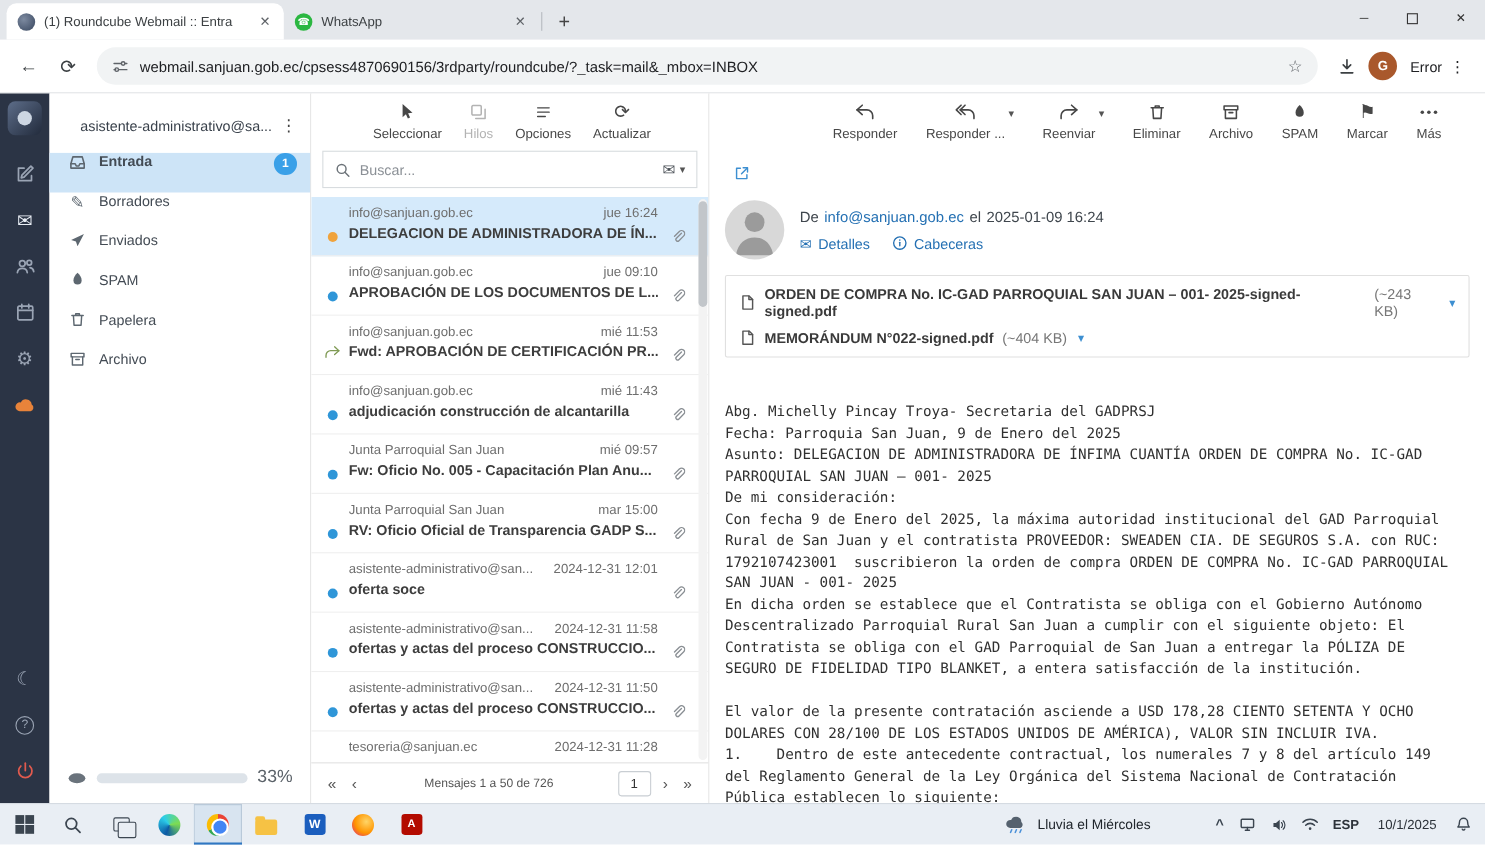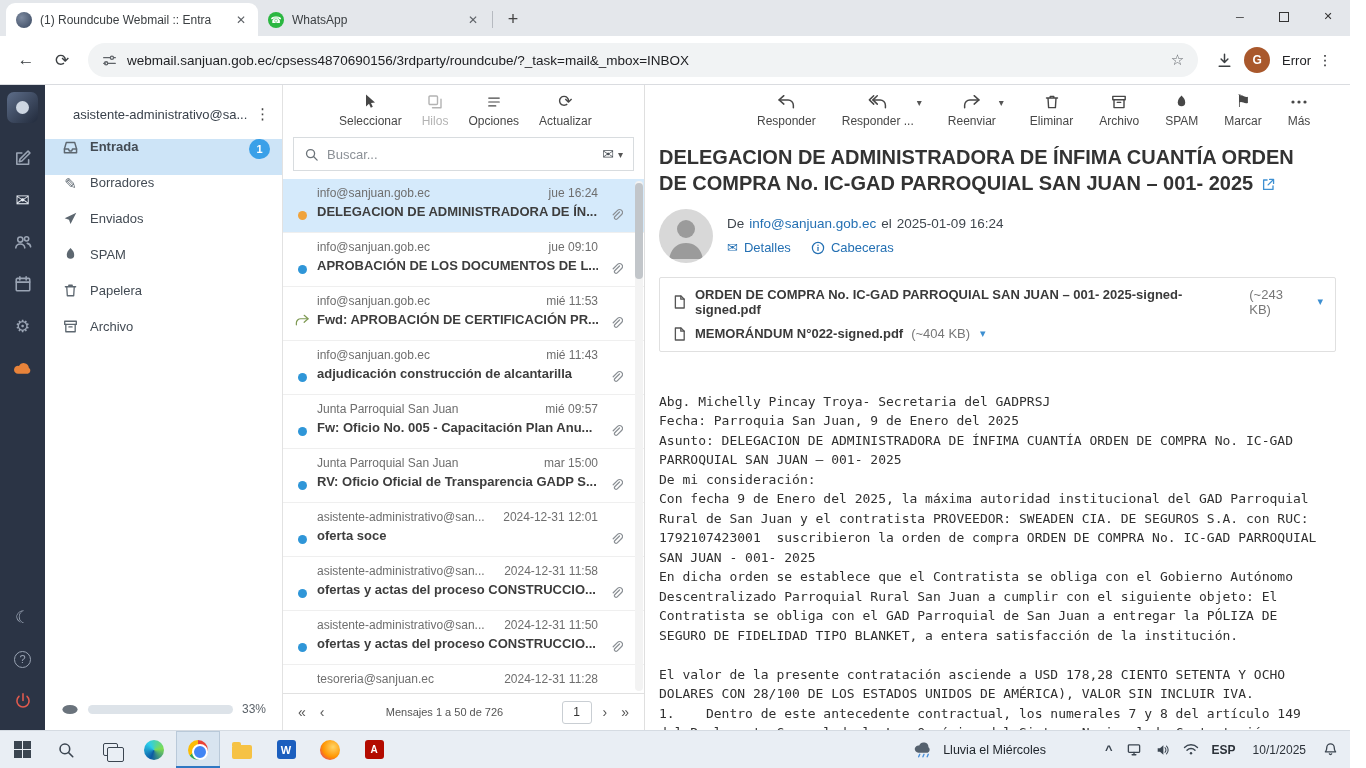--- a/index.html
+++ b/index.html
@@ -51,21 +51,21 @@
   
   .folders{width:238px;background:#fff;border-right:1px solid #e2e2e2;display:flex;flex-direction:column;flex:none}
   .acct{display:flex;align-items:center;padding:20px 12px 16px 28px;font-size:13px;font-weight:400;color:#39414b}
   .acct .name{flex:1;white-space:nowrap;overflow:hidden}
   .acct .kebab{color:#444;font-size:15px}
   .folder{display:flex;align-items:flex-start;gap:11px;height:36px;padding:0 12px 0 17px;font-size:13px;color:#434b54}
   .folder .fi{color:#5d6770;flex:none;width:17px;display:flex;justify-content:center;font-size:15px}
   .folder .flabel{flex:1;white-space:nowrap;overflow:hidden}
   .folder.sel{background:#cde4f7;font-weight:700}
   .badge{min-width:21px;height:20px;border-radius:10px;background:#3aa0e8;color:#fff;font-size:11px;font-weight:700;display:flex;align-items:center;justify-content:center;padding:0 6px}
-  .quota{margin-top:auto;display:flex;align-items:center;gap:9px;padding:12px 16px 14px;font-size:12px;color:#5b6269}
+  .quota{margin-top:auto;display:flex;align-items:center;gap:9px;padding:12px 16px 14px;font-size:16px;color:#5b6269}
   .qicon{color:#6a737c}
   .qbar{flex:1;height:9px;background:#dde3e9;border-radius:5px;overflow:hidden}
   .qfill{height:100%;background:#55aee4;border-radius:5px}
 
   
   .listpanel{width:362px;background:#fff;border-right:1px solid #dfdfdf;display:flex;flex-direction:column;position:relative;flex:none}
   .ltb{height:50px;display:flex;align-items:center;gap:20px;padding:0 0 0 56px;flex:none}
   .tbtn{display:flex;flex-direction:column;align-items:center;gap:3px;font-size:12px;color:#474747}
   .tbtn .tico{height:19px;display:flex;align-items:center;justify-content:center;font-size:17px}
   .tbtn.dis{color:#b3b3b3}
@@ -574,21 +574,21 @@
                 <circle cx="3" cy="3" r="1.6" fill="currentColor"></circle>
                 <circle cx="9" cy="3" r="1.6" fill="currentColor"></circle>
                 <circle cx="15" cy="3" r="1.6" fill="currentColor"></circle>
               </svg>
           </span>
           <span>Más</span>
         </div>
       </div>
 
       <div class="mbody-wrap">
-        <div class="subject"><span>DELEGACION DE ADMINISTRADORA DE ÍNFIMA CUANTÍA ORDEN DE COMPRA No. IC-GAD PARROQUIAL SAN JUAN – 001- 2025</span><span class="extlink"><svg class="ic" width="15" height="15" viewBox="0 0 16 16">
+        <div class="subject"><span class="extlink"><svg class="ic" width="15" height="15" viewBox="0 0 16 16">
                 <path d="M6.5 3.2H2.8v10h10V9.5"></path>
                 <path d="M9.2 2.6h4.2v4.2"></path>
                 <path d="M13.2 2.8L7.6 8.4"></path>
               </svg></span></div>
 
         <div class="sender">
           <div class="pavatar">
             <svg width="54" height="54" viewBox="0 0 54 54">
                 <circle cx="27" cy="20" r="9" fill="#9b9b9b"></circle>
                 <path d="M10 50c2-11 8.5-16 17-16s15 5 17 16z" fill="#9b9b9b"></path>

